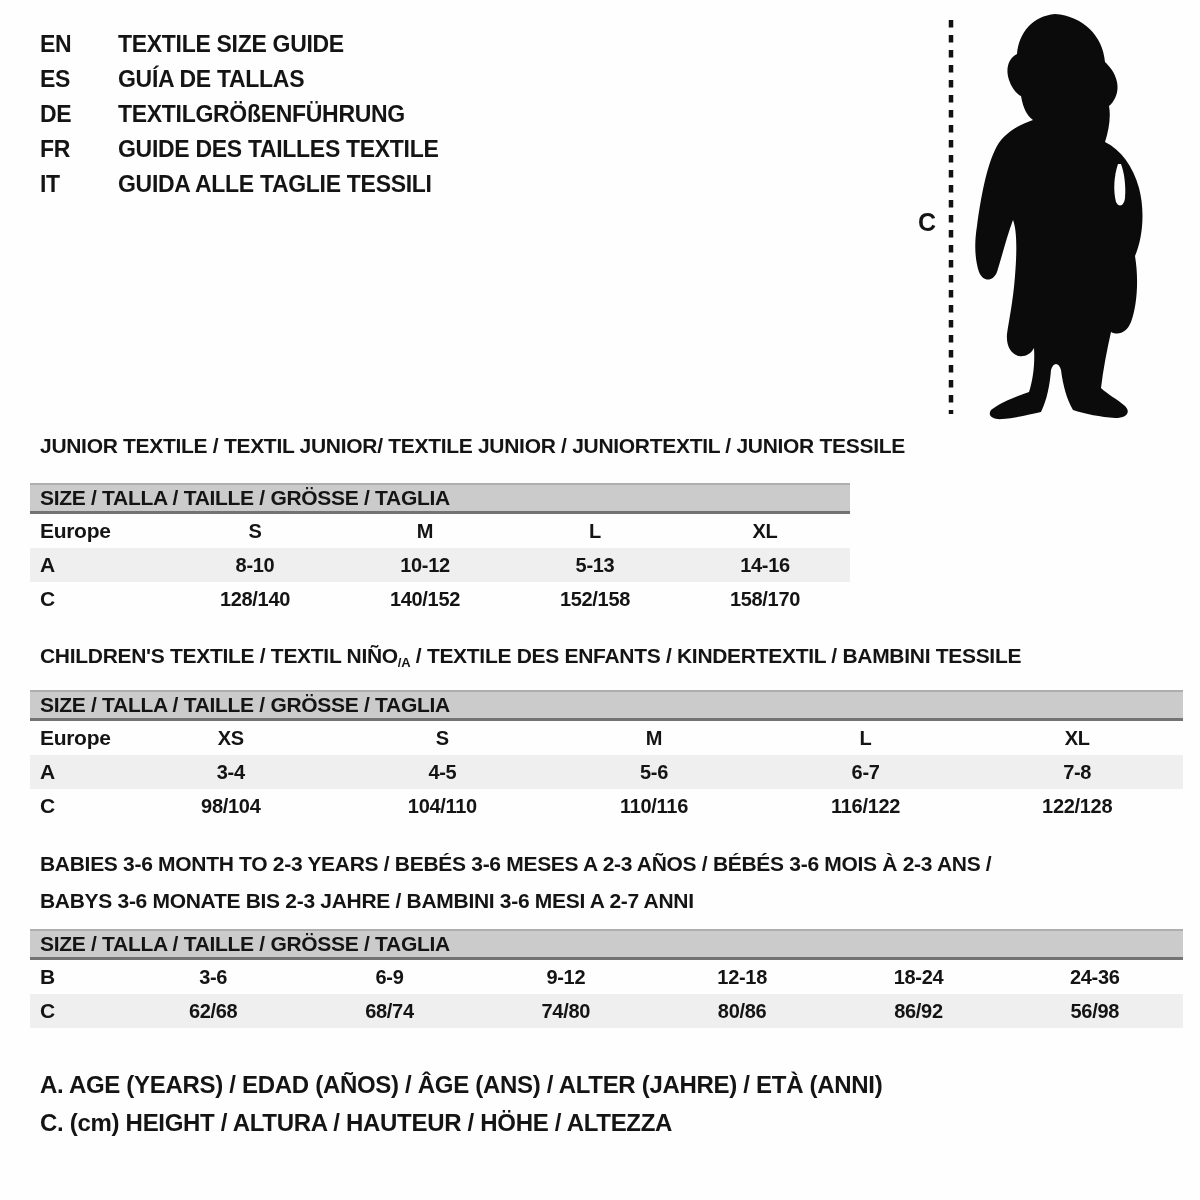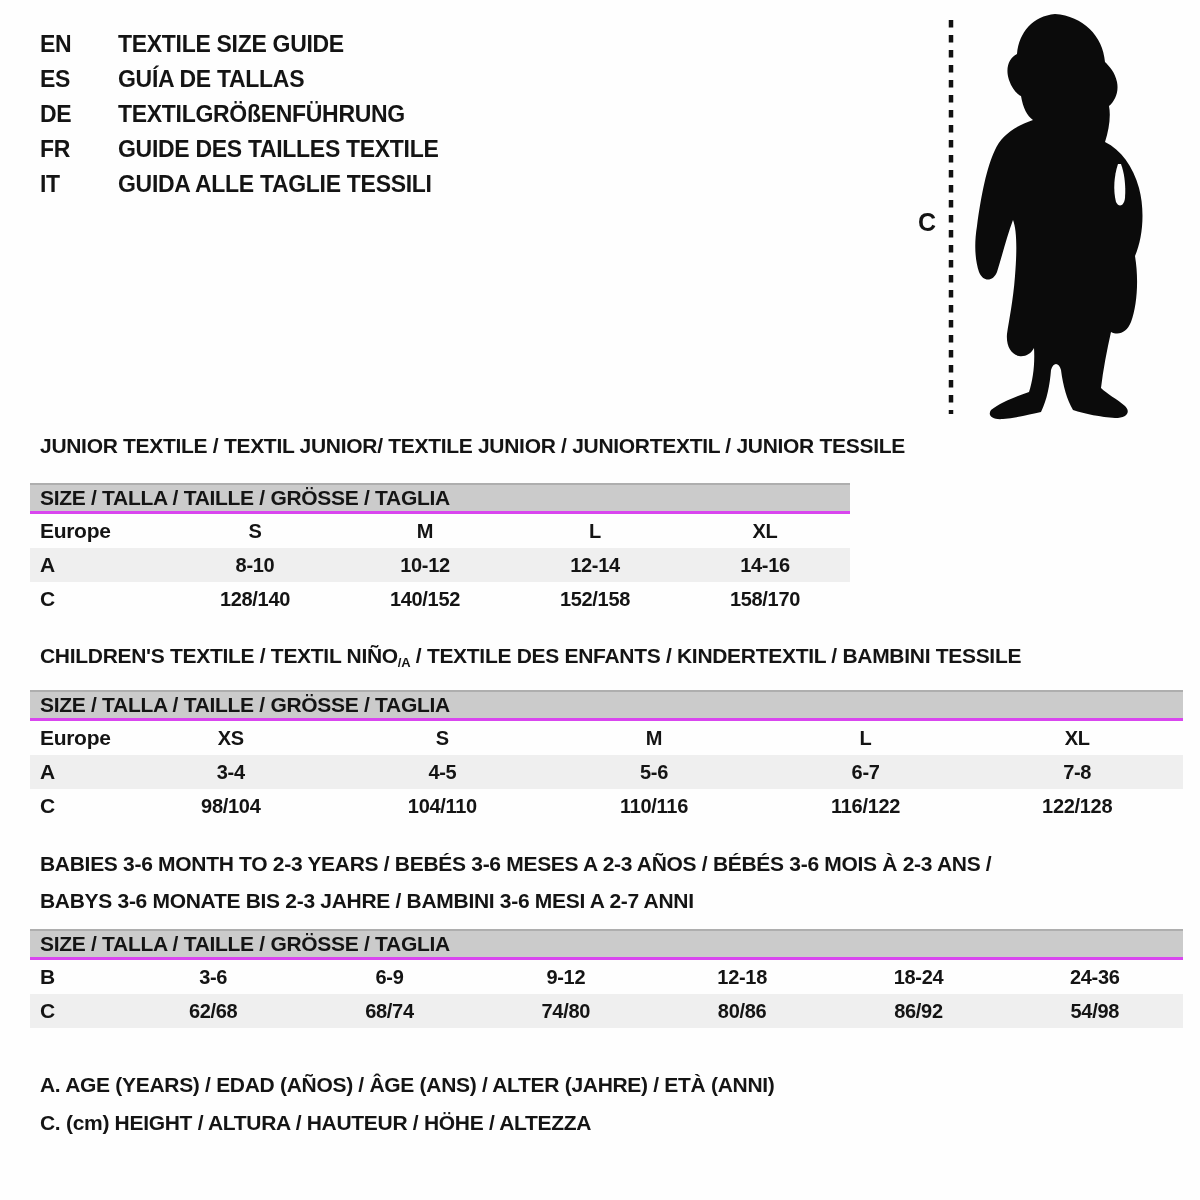--- a/index.html
+++ b/index.html
@@ -29,32 +29,32 @@
   .sec-title { position: absolute; left: 40px; font-size: 21px; white-space: nowrap; }
   .sec-title .sub { font-size: 0.62em; vertical-align: -0.28em; }
   .title-line { line-height: 37px; }
 
   
   .table { position: absolute; left: 30px; box-sizing: border-box; }
   .t-head {
     height: 31px; box-sizing: border-box;
     background: #cbcbcb;
     border-top: 2px solid #aeaeae;
-    border-bottom: 3px solid #d946ef;
+    border-bottom: 3px solid #737373;
     display: flex; align-items: center;
     padding-left: 10px; font-size: 21px;
   }
   .t-row { display: flex; align-items: center; height: 34px; font-size: 20px; }
   .t-row.shaded { background: #efefef; }
   .t-label { width: var(--label-w, 95px); padding-left: 10px; box-sizing: border-box; font-size: 21px; }
   .t-cell { flex: 1; text-align: center; }
 
   
   .footnotes { position: absolute; left: 40px; top: 1066px; }
-  .footnote { line-height: 38px; font-size: 21px; white-space: nowrap; }
+  .footnote { line-height: 38px; font-size: 24px; white-space: nowrap; }
 </style>
 </head>
 <body>
 
 <div class="canvas">
 
   <div class="lang-block">
     <div class="lang-row">
       <span class="lang-code">EN</span>
       <span>TEXTILE SIZE GUIDE</span>
@@ -111,21 +111,21 @@
         <div class="t-label">Europe</div>
         <div class="t-cell">S</div>
         <div class="t-cell">M</div>
         <div class="t-cell">L</div>
         <div class="t-cell">XL</div>
       </div>
       <div class="t-row shaded">
         <div class="t-label">A</div>
         <div class="t-cell">8-10</div>
         <div class="t-cell">10-12</div>
-        <div class="t-cell">12-14</div>
+        <div class="t-cell">5-13</div>
         <div class="t-cell">14-16</div>
       </div>
       <div class="t-row">
         <div class="t-label">C</div>
         <div class="t-cell">128/140</div>
         <div class="t-cell">140/152</div>
         <div class="t-cell">152/158</div>
         <div class="t-cell">158/170</div>
       </div>
     </div>
@@ -180,21 +180,21 @@
         <div class="t-cell">18-24</div>
         <div class="t-cell">24-36</div>
       </div>
       <div class="t-row shaded">
         <div class="t-label">C</div>
         <div class="t-cell">62/68</div>
         <div class="t-cell">68/74</div>
         <div class="t-cell">74/80</div>
         <div class="t-cell">80/86</div>
         <div class="t-cell">86/92</div>
-        <div class="t-cell">54/98</div>
+        <div class="t-cell">56/98</div>
       </div>
     </div>
 
   <div class="footnotes">
     <div class="footnote">A. AGE (YEARS) / EDAD (AÑOS) / ÂGE (ANS) / ALTER (JAHRE) / ETÀ (ANNI)</div>
     <div class="footnote">C. (cm) HEIGHT / ALTURA / HAUTEUR / HÖHE / ALTEZZA</div>
   </div>
 
 </div>
 

